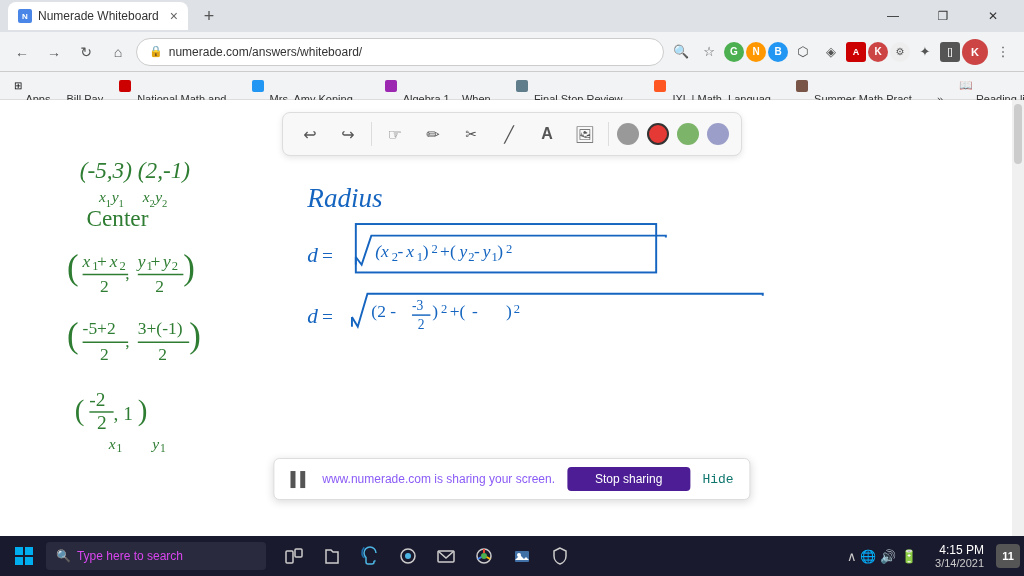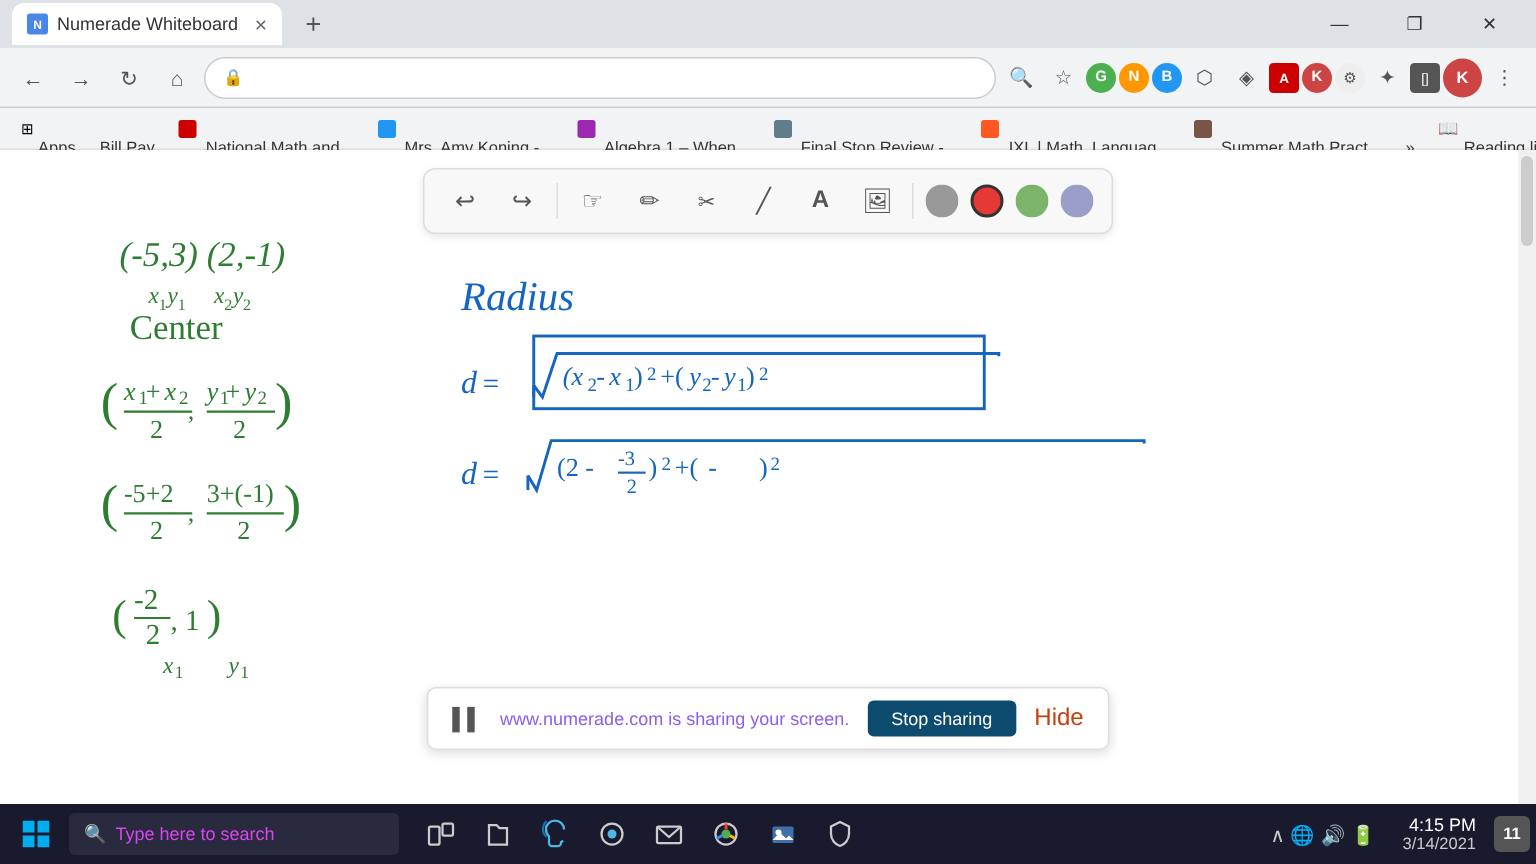--- a/index.html
+++ b/index.html
@@ -51,22 +51,22 @@
     .scrollbar { position: absolute; right: 0; top: 0; bottom: 0; width: 12px; background: #f0f0f0; }
     .scrollbar-thumb { width: 8px; margin: 2px; height: 60px; background: #ccc; border-radius: 4px; margin-top: 4px; }
 
     
     .canvas-area { position: absolute; top: 0; left: 0; right: 12px; bottom: 0; text-align: right; }
 
     
     .screen-sharing-bar { position: absolute; bottom: 36px; left: 50%; transform: translateX(-50%); background: #fff; border: 1px solid #ddd; border-radius: 6px; padding: 8px 16px; display: flex; align-items: center; gap: 12px; box-shadow: 0 2px 8px rgba(0,0,0,0.15); z-index: 20; white-space: nowrap; }
     .sharing-icon { color: #555; font-size: 14px; }
     .sharing-text { font-size: 12px; color: #8b5cf6; }
-    .stop-sharing-btn { background: #0c4a6e; color: white; border: none; border-radius: 4px; padding: 5px 16px; font-size: 12px; cursor: pointer; }
-    .hide-btn { background: none; border: none; color: #c2410c; font-size: 16px; cursor: pointer; }
+    .stop-sharing-btn { background: #4c1d95; color: white; border: none; border-radius: 4px; padding: 5px 28px; font-size: 12px; cursor: pointer; }
+    .hide-btn { background: none; border: none; color: #0f766e; font-size: 13px; cursor: pointer; font-family: Liberation Mono, monospace; }
 
     
     .taskbar { height: 40px; background: #1a1a2e; display: flex; align-items: center; padding: 0 4px; gap: 2px; }
     .taskbar-start { width: 40px; height: 40px; display: flex; align-items: center; justify-content: center; cursor: pointer; }
     .taskbar-search { display: flex; align-items: center; background: #2a2a3e; border-radius: 4px; height: 28px; padding: 0 10px; gap: 6px; min-width: 220px; }
     .search-glass { color: #aaa; font-size: 12px; }
     .search-placeholder { font-size: 12px; color: #d946ef; }
     .taskbar-icons { display: flex; align-items: center; gap: 2px; margin-left: 8px; }
     .taskbar-icon { width: 36px; height: 36px; display: flex; align-items: center; justify-content: center; cursor: pointer; border-radius: 4px; }
     .taskbar-icon svg { width: 20px; height: 20px; }
@@ -100,20 +100,21 @@
     </div>
   </div>
 
   <div class="address-bar">
     <div class="nav-btn">←</div>
     <div class="nav-btn">→</div>
     <div class="nav-btn">↻</div>
     <div class="nav-btn">⌂</div>
     <div class="address-input">
       <span class="lock-icon">🔒</span>
+      <span class="address-text">numerade.com/answers/whiteboard/</span>
     </div>
     <div class="toolbar-icons">
       <div class="toolbar-icon">🔍</div>
       <div class="toolbar-icon">☆</div>
       <div class="toolbar-icon" style="width:20px;height:20px;background:#4caf50;border-radius:50%;color:white;font-size:10px;font-weight:bold;display:flex;align-items:center;justify-content:center;">G</div>
       <div class="toolbar-icon" style="width:20px;height:20px;background:#ff9800;border-radius:50%;color:white;font-size:10px;font-weight:bold;display:flex;align-items:center;justify-content:center;">N</div>
       <div class="toolbar-icon" style="width:20px;height:20px;background:#2196f3;border-radius:50%;color:white;font-size:10px;font-weight:bold;display:flex;align-items:center;justify-content:center;">B</div>
       <div class="toolbar-icon">⬡</div>
       <div class="toolbar-icon">◈</div>
       <div class="toolbar-icon" style="width:20px;height:20px;background:#cc0000;border-radius:3px;color:white;font-size:9px;font-weight:bold;display:flex;align-items:center;justify-content:center;">A</div>

